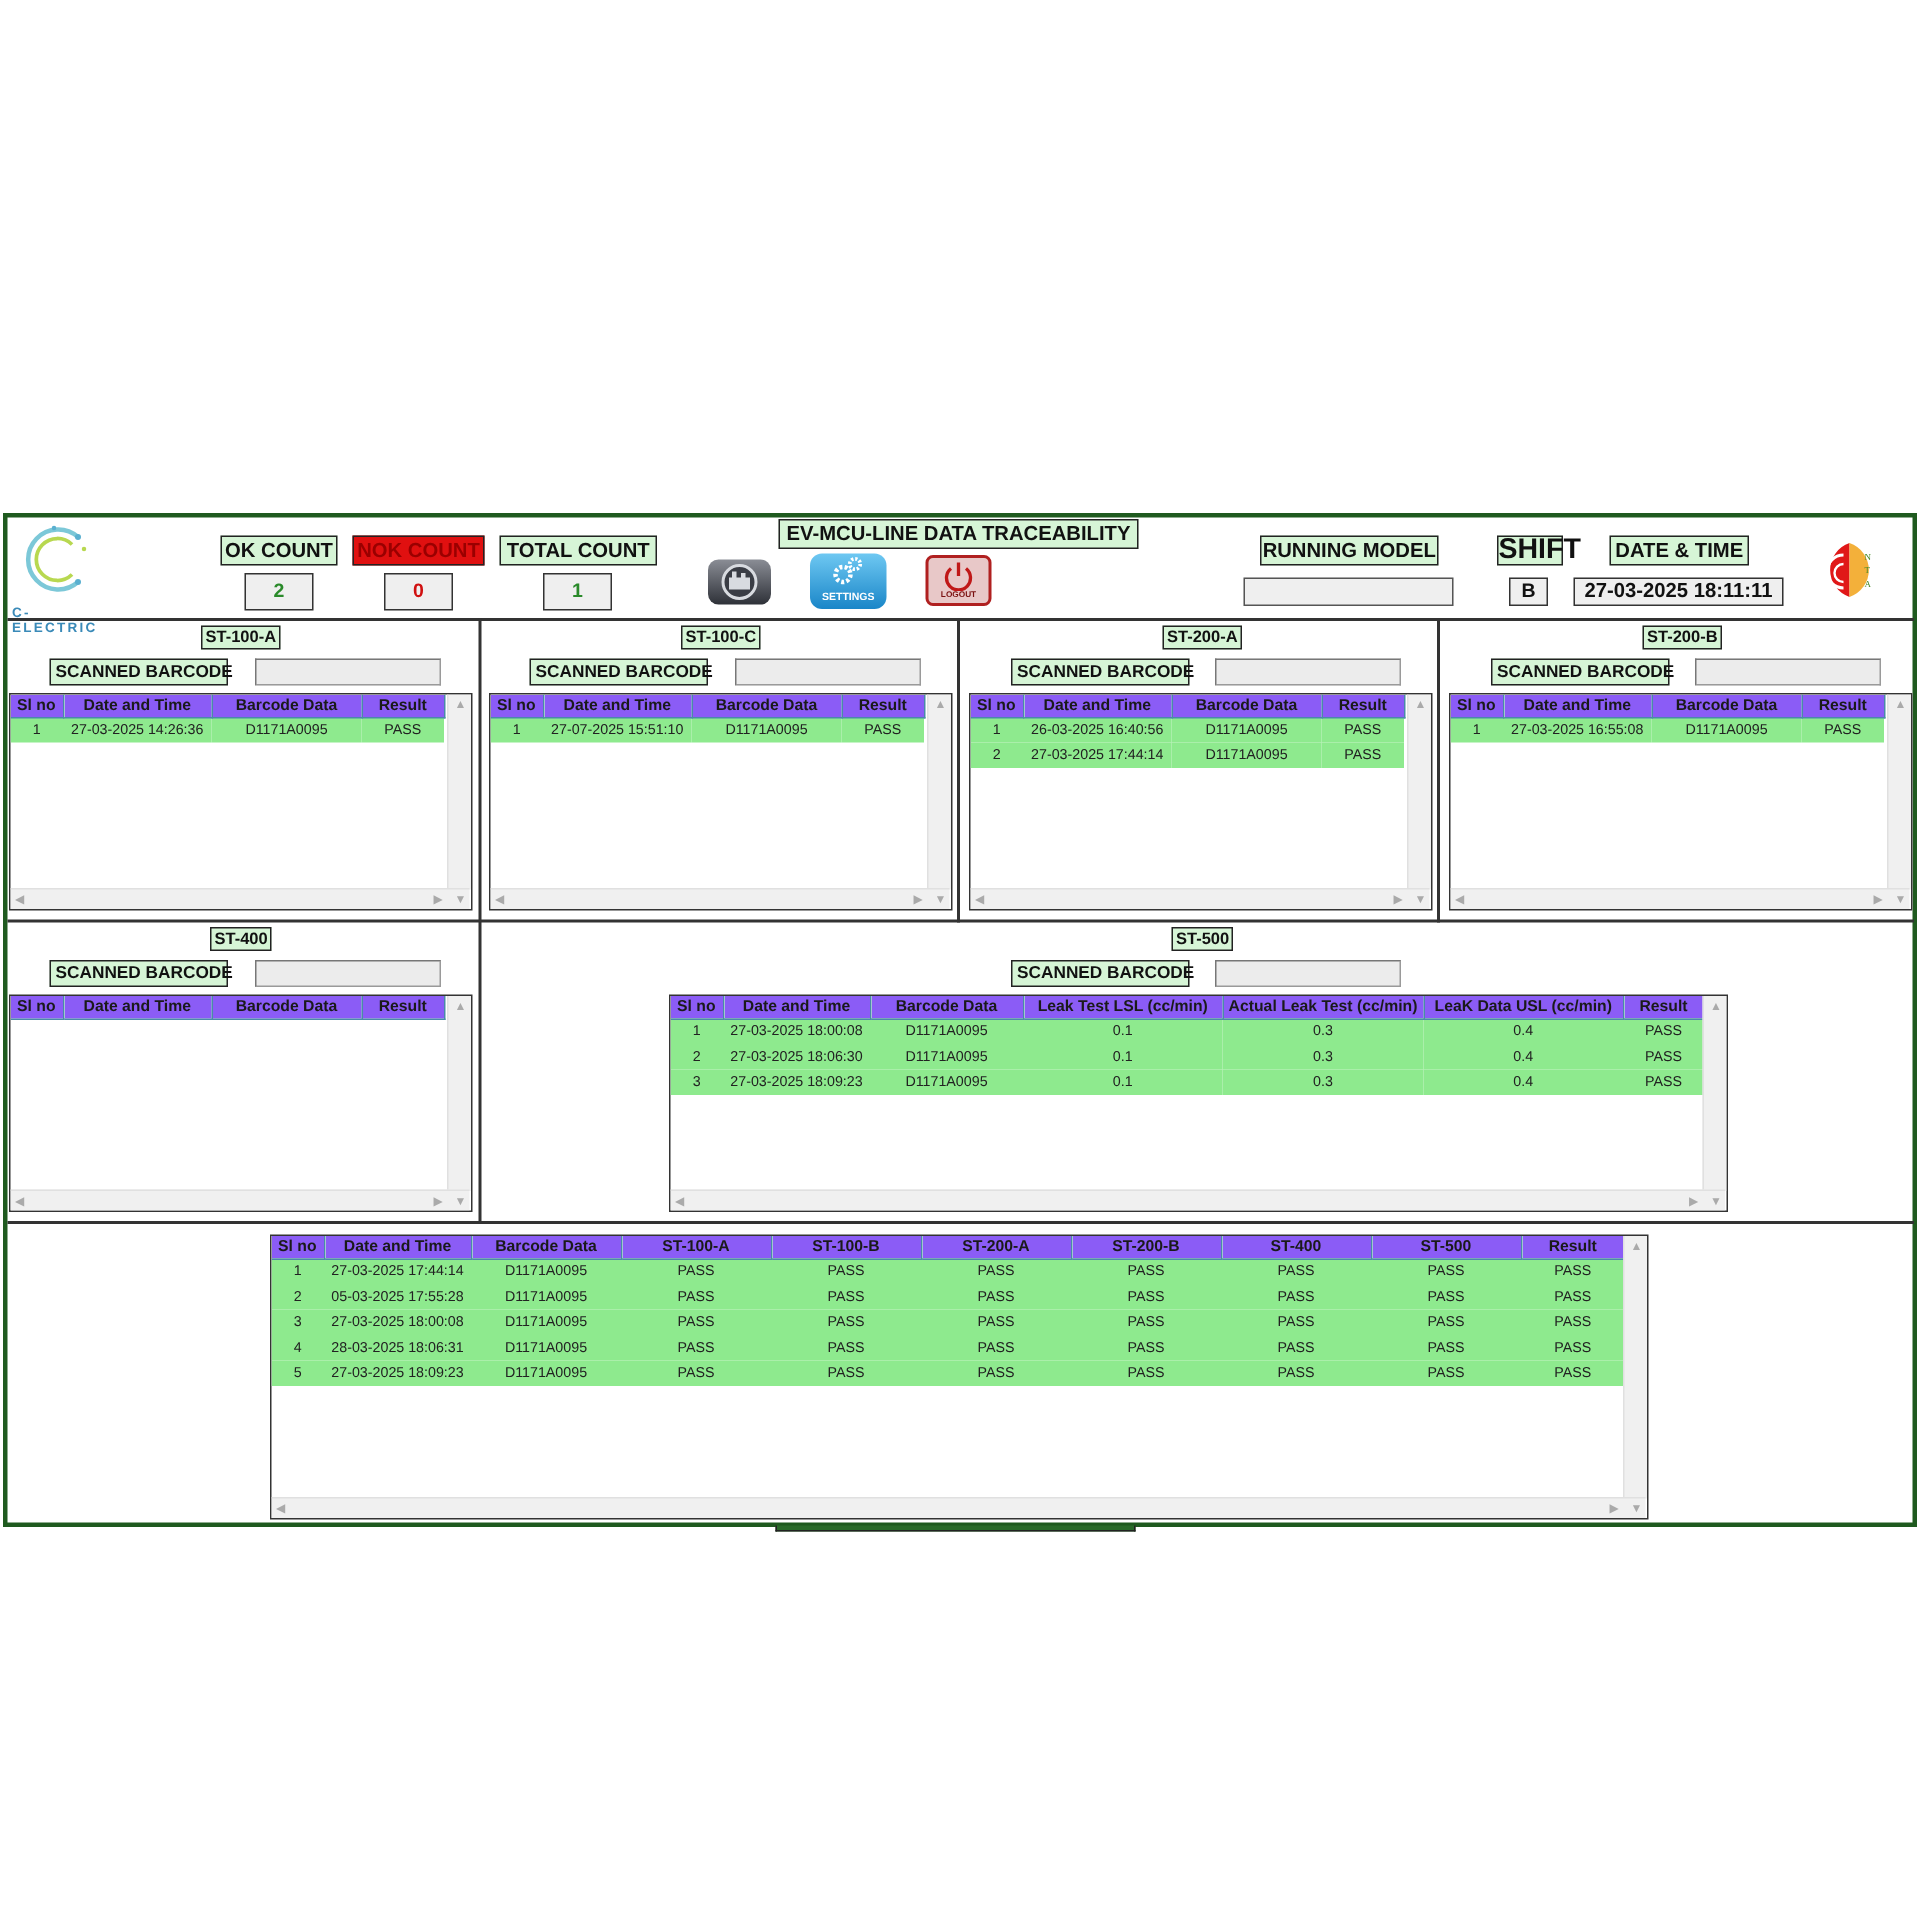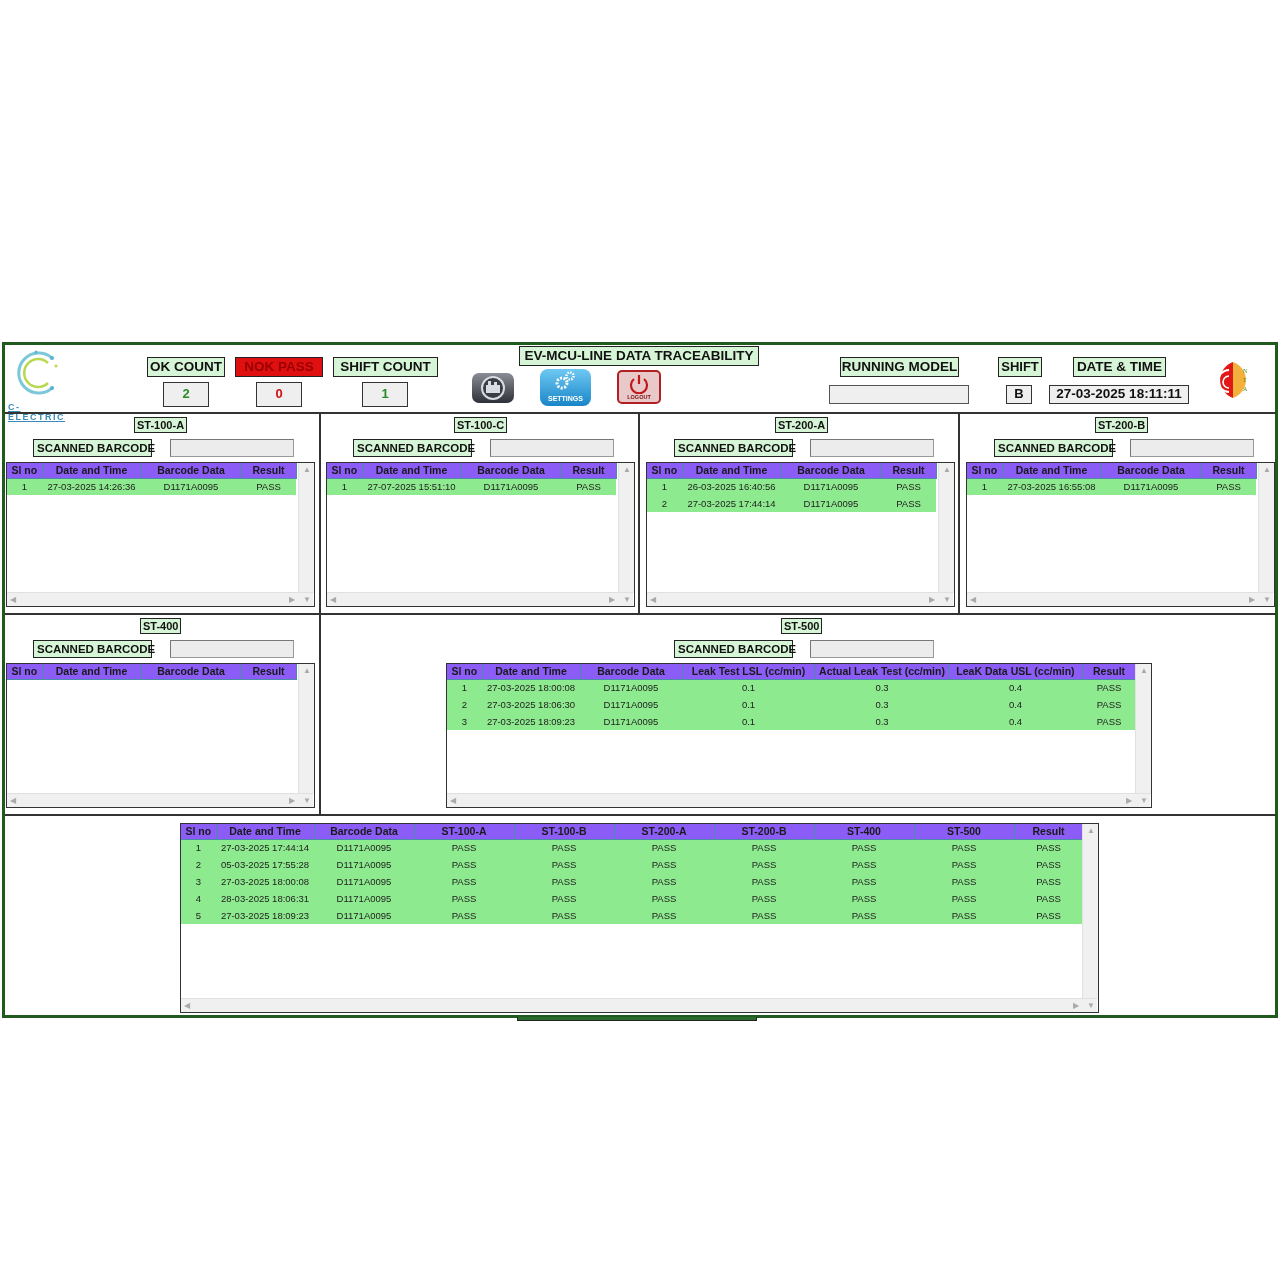--- a/index.html
+++ b/index.html
@@ -29,30 +29,30 @@
 
 <div class="abs" style="left:8px;top:348px;width:66px;height:62px;">
   <svg width="66" height="50" viewBox="0 0 66 50">
     <path d="M44 10 A20 20 0 1 0 44 40" fill="none" stroke="#7cc8d8" stroke-width="3"></path>
     <path d="M40 15 A14 14 0 1 0 40 35" fill="none" stroke="#b8d850" stroke-width="2.5"></path>
     <circle cx="44" cy="10" r="2" fill="#5ab0d0"></circle>
     <circle cx="44" cy="40" r="2" fill="#5ab0d0"></circle>
     <circle cx="28" cy="4" r="1.5" fill="#5ab0d0"></circle>
     <circle cx="48" cy="18" r="1.5" fill="#b8d850"></circle>
   </svg>
-  <div style="font-size:9px;color:#3a8ab8;letter-spacing:1.5px;font-weight:bold;margin-top:0px;text-decoration:underline;">C-ELECTRIC</div>
+  <div style="font-size:9px;color:#3a8ab8;letter-spacing:1.5px;font-weight:bold;margin-top:0px;">C-ELECTRIC</div>
 </div>
 
 <div class="lbl" style="left:147px;top:357px;width:78px;height:20px;font-size:13.5px;line-height:18px;">OK COUNT</div>
 <div class="val" style="left:163px;top:382px;width:46px;height:25px;line-height:22px;color:#2a8a2a;">2</div>
 
-<div class="lbl" style="left:235px;top:357px;width:88px;height:20px;font-size:13.5px;line-height:18px;background:#e01010;color:#9a0000;">NOK PASS</div>
+<div class="lbl" style="left:235px;top:357px;width:88px;height:20px;font-size:13.5px;line-height:18px;background:#e01010;color:#9a0000;">NOK COUNT</div>
 <div class="val" style="left:256px;top:382px;width:46px;height:25px;line-height:22px;color:#d01010;">0</div>
 
-<div class="lbl" style="left:333px;top:357px;width:105px;height:20px;font-size:13.5px;line-height:18px;">SHIFT COUNT</div>
+<div class="lbl" style="left:333px;top:357px;width:105px;height:20px;font-size:13.5px;line-height:18px;">TOTAL COUNT</div>
 <div class="val" style="left:362px;top:382px;width:46px;height:25px;line-height:22px;color:#2a8a2a;">1</div>
 
 <div class="lbl" style="left:519px;top:346px;width:240px;height:20px;font-size:13.5px;line-height:18px;">EV-MCU-LINE DATA TRACEABILITY</div>
 
 <div class="icon-btn" style="left:472px;top:373px;width:42px;height:30px;background:linear-gradient(#8a8d95,#2e3138);border-radius:7px;">
   <svg width="42" height="30" viewBox="0 0 42 30">
     <circle cx="21" cy="15" r="11" fill="#3a3d45" stroke="#d8dbe0" stroke-width="2"></circle>
     <rect x="14" y="12" width="14" height="8" fill="#d8dbe0"></rect>
     <rect x="16" y="8" width="3" height="5" fill="#d8dbe0"></rect>
     <rect x="22" y="9" width="3" height="4" fill="#d8dbe0"></rect>
@@ -71,21 +71,21 @@
   <svg width="40" height="22" viewBox="0 0 40 22">
     <path d="M15 7 A8 8 0 1 0 25 7" fill="none" stroke="#c01818" stroke-width="2.2"></path>
     <line x1="20" y1="3" x2="20" y2="12" stroke="#c01818" stroke-width="2.2"></line>
   </svg>
   <div style="position:absolute;left:0;right:0;bottom:2px;text-align:center;font-size:5.5px;font-weight:bold;color:#7a1010;">LOGOUT</div>
 </div>
 
 <div class="lbl" style="left:840px;top:357px;width:119px;height:20px;font-size:13.5px;line-height:18px;">RUNNING MODEL</div>
 <div class="val" style="left:829px;top:385px;width:140px;height:19px;border:1.5px solid #555;"></div>
 
-<div class="lbl" style="left:998px;top:357px;width:44px;height:20px;font-size:13px;line-height:18px;">SHIFT</div>
+<div class="lbl" style="left:998px;top:357px;width:44px;height:20px;font-size:19px;line-height:18px;">SHIFT</div>
 <div class="val" style="left:1006px;top:385px;width:26px;height:19px;line-height:16px;font-size:13px;color:#111;">B</div>
 
 <div class="lbl" style="left:1073px;top:357px;width:93px;height:20px;font-size:13.5px;line-height:18px;">DATE &amp; TIME</div>
 <div class="val" style="left:1049px;top:385px;width:140px;height:19px;line-height:16px;font-size:13.5px;color:#111;">27-03-2025 18:11:11</div>
 
 <div class="abs" style="left:1207px;top:360px;width:52px;height:40px;">
   <svg width="52" height="40" viewBox="0 0 52 40">
     <path d="M26 2 A19 19 0 0 0 26 38 Z" fill="#e01818"></path>
     <path d="M26 2 A19 19 0 0 1 26 38 Z" fill="#f3b03a"></path>
     <path d="M22 10 A10 10 0 0 0 22 32" fill="none" stroke="#fff" stroke-width="2"></path>

